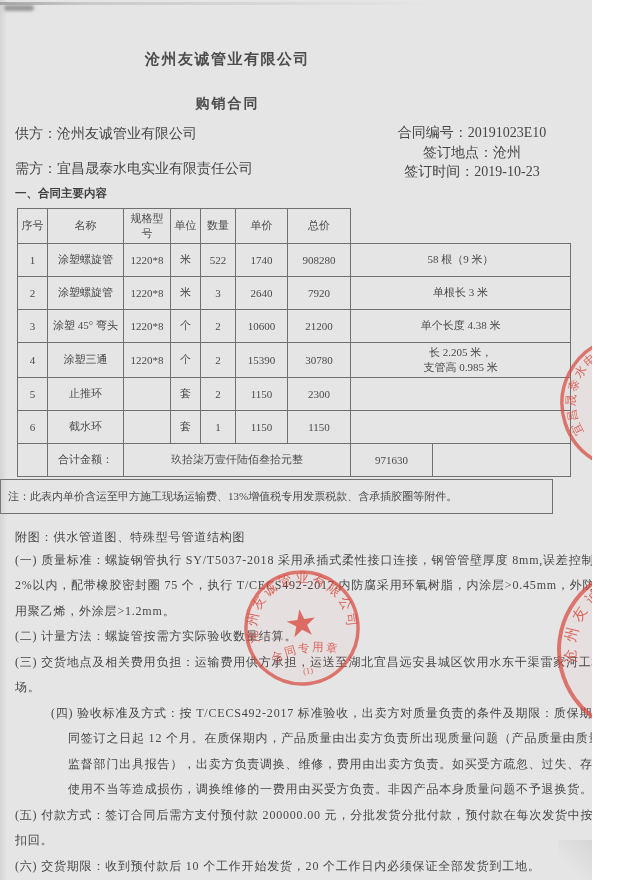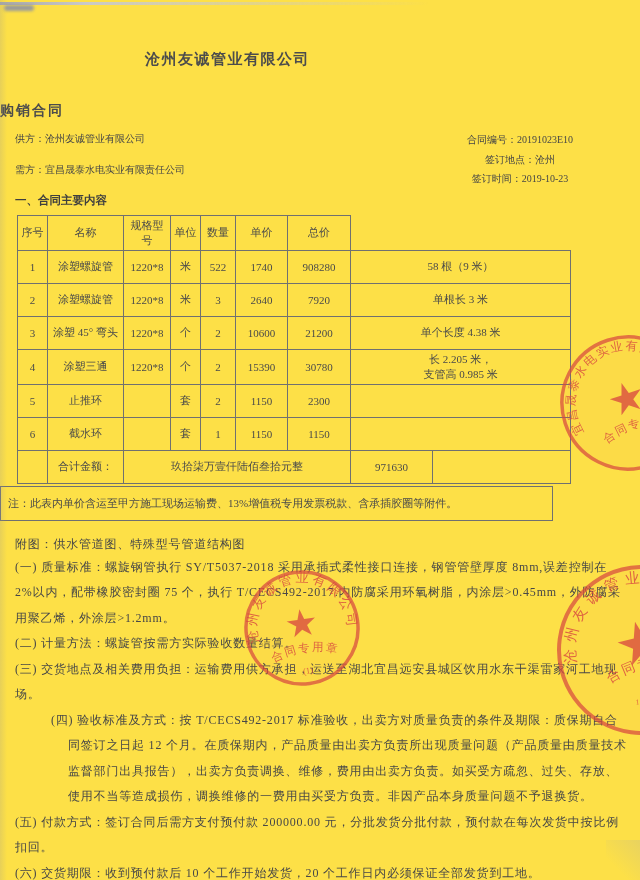--- a/index.html
+++ b/index.html
@@ -1,37 +1,37 @@
 <!DOCTYPE html>
 <html><head>
 <meta charset="utf-8">
 <style>
   html,body { margin:0; padding:0; background:#ffffff; }
   .page {
-    position:relative; width:640px; height:880px; overflow:hidden;
-    background:#fde047;
+    position:relative; width:592px; height:880px; overflow:hidden;
+    background:#e5e5e5;
     font-family:"Liberation Serif","DejaVu Serif",serif;
     color:#464646;
   }
   
   .artifact { position:absolute; pointer-events:none; }
   .art-top-streak { left:0; top:2px; width:430px; height:3px;
     background:linear-gradient(90deg,#a8a8a8 0%,#c9c9c9 20%,rgba(200,200,200,0) 100%); filter:blur(.5px); }
   .art-top-blob { left:4px; top:5px; width:30px; height:6px; background:#9b9b9b; filter:blur(1.5px); border-radius:3px; }
   .art-left-band { left:0; top:0; width:7px; height:100%;
     background:linear-gradient(90deg,rgba(150,150,150,.22),rgba(150,150,150,0)); }
   .art-corner { right:0; bottom:0; width:34px; height:40px;
     background:linear-gradient(225deg,rgba(170,170,170,.25),transparent 70%); }
 
   .title { margin:0; padding-top:50px; width:455px; text-align:center;
     font-size:15px; font-weight:bold; letter-spacing:1.5px; color:#4c4c4c; }
-  .subtitle { margin-top:33px; width:455px; 
+  .subtitle { margin-top:26px; width:455px; text-align:center;
     font-size:14px; font-weight:bold; letter-spacing:2px; color:#4c4c4c; }
 
-  .meta { display:flex; margin:10px 15px 0 15px; font-size:10px;font-family:Liberation Serif, serif; }
+  .meta { display:flex; margin:10px 15px 0 15px; font-size:14px;font-family:Liberation Serif, serif; }
   .meta-left { flex:1; }
   .meta-left .line1 { margin-top:2px; }
   .meta-left .line2 { margin-top:17px; }
   .meta-right { width:210px; line-height:19.5px;text-align:center; }
 
   .sec-heading { margin:4px 0 0 15px; font-size:11.5px; font-weight:bold; color:#3f3f3f; }
 
   table.items { border-collapse:collapse; table-layout:fixed; width:553px;
     margin:7px 0 0 17px; font-size:11px; color:#4a4a4a; }
   table.items td, table.items th { border:1px solid #707070; text-align:center;

